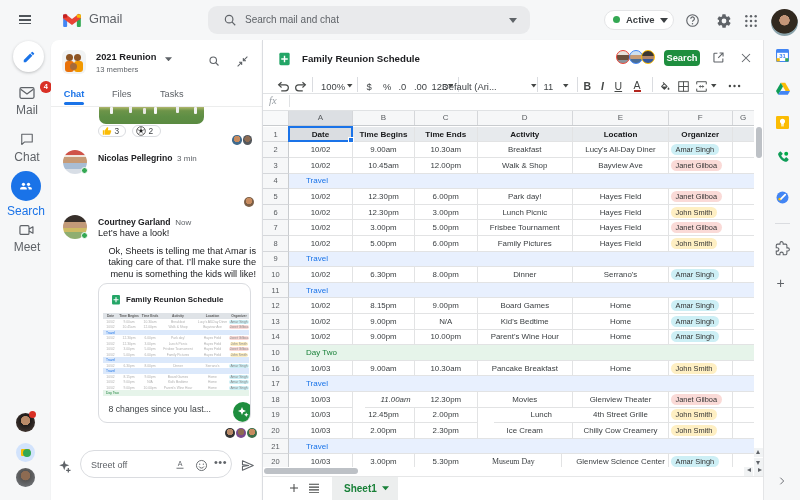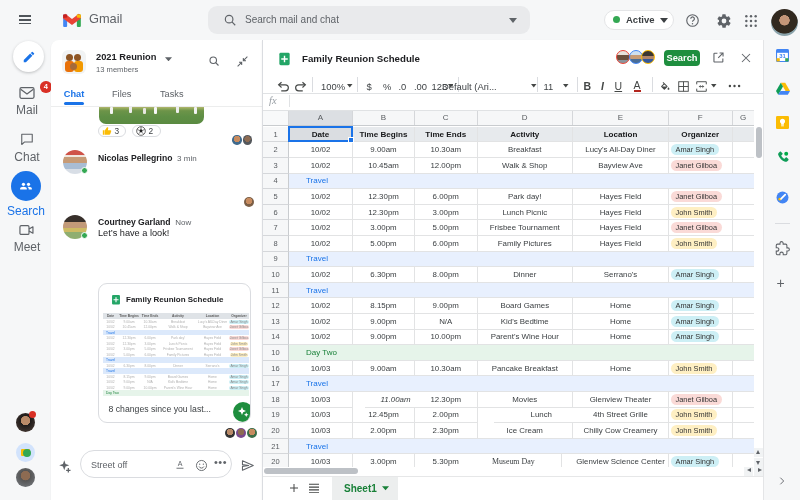--- a/index.html
+++ b/index.html
@@ -188,20 +188,21 @@
 <div class="abs" style="left:181px;top:95px;width:9.5px;height:9.5px;border-radius:50%;background:radial-gradient(circle at 50% 40%,#c78b5f 40%,#406a8c 42%);"></div>
 <div class="abs" style="left:191.5px;top:95px;width:9.5px;height:9.5px;border-radius:50%;background:radial-gradient(circle at 50% 40%,#8d6b52 40%,#54585c 42%);"></div>
 <div class="abs" style="left:11.8px;top:110.2px;width:24px;height:24px;border-radius:50%;background:linear-gradient(180deg,#cf5348 0%,#cf5348 20%,#efe7df 20% 30%,#c79b76 30% 56%,#a9bdd4 56% 78%,#d8dee6 78% 100%);"></div>
 <div class="abs" style="left:29.5px;top:127px;width:7px;height:7px;border-radius:50%;background:#34a853;border:1.2px solid #fff;"></div>
 <div class="abs" style="left:47px;top:112.5px;font-size:8.6px;font-weight:bold;color:#202124;">Nicolas Pellegrino <span style="font-weight:normal;font-size:8px;color:#5f6368;">&nbsp;3 min</span></div>
 <div class="abs" style="left:193.3px;top:157px;width:10px;height:10px;border-radius:50%;background:radial-gradient(circle at 50% 40%,#c78b5f 40%,#7c5f46 42%);"></div>
 <div class="abs" style="left:11.8px;top:175.2px;width:24px;height:24px;border-radius:50%;background:linear-gradient(180deg,#38302b 0%,#38302b 30%,#c29a79 30% 55%,#cdbb63 55% 72%,#8fae70 72% 100%);"></div>
 <div class="abs" style="left:29.5px;top:192px;width:7px;height:7px;border-radius:50%;background:#34a853;border:1.2px solid #fff;"></div>
 <div class="abs" style="left:47px;top:176.5px;font-size:8.6px;font-weight:bold;color:#202124;">Courtney Garland <span style="font-weight:normal;font-size:8px;color:#5f6368;">&nbsp;Now</span></div>
 <div class="abs" style="left:47px;top:187.5px;font-size:9.2px;color:#202124;">Let’s have a look!</div>
+<div class="abs" style="left:47px;top:205.5px;width:158px;font-size:9.2px;line-height:11.5px;color:#202124;">Ok, Sheets is telling me that Amar is<br>taking care of that. I’ll make sure the<br>menu is something the kids will like!</div>
 <div class="abs" style="left:46.5px;top:243px;width:153px;height:140px;border:1px solid #dadce0;border-radius:9px;background:#fff;overflow:hidden;">
 <div style="position:absolute;left:12px;top:9.5px;">
         <svg width="10" height="11.5" viewBox="0 0 24 24">
           <rect x="2.5" y="0.5" width="19" height="23" rx="2.6" fill="#23a566"></rect>
           <path d="M10.7 6 h2.6 v4.7 H18 v2.6 h-4.7 V18 h-2.6 v-4.7 H6 v-2.6 h4.7 Z" fill="#fff"></path>
         </svg>
       </div>
 <div style="position:absolute;left:27.5px;top:11px;font-size:8px;font-weight:bold;color:#202124;">Family Reunion Schedule</div>
 <div style="position:absolute;left:4.5px;top:29.4px;width:146px;">
         <div class="mrow" style="top:0.00px;background:#dfe3e7;font-weight:bold;color:#5a5a5a;">

